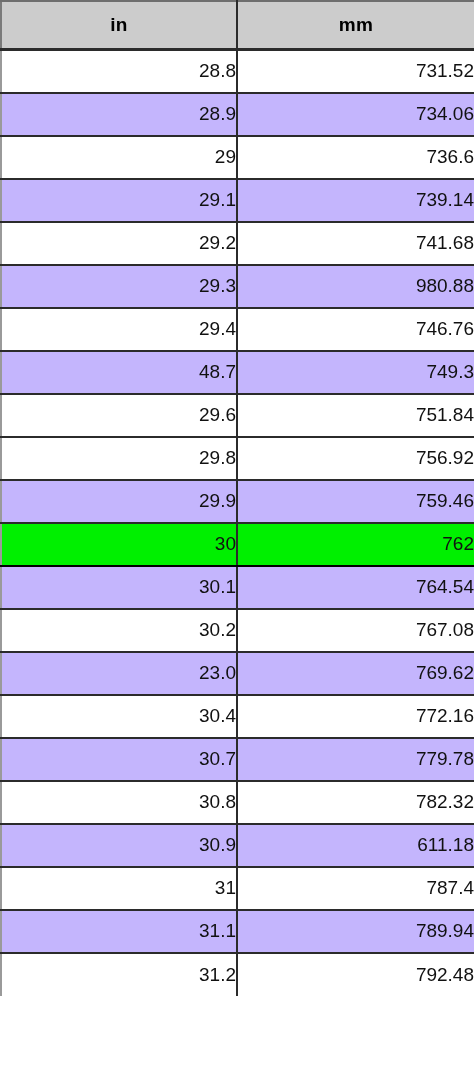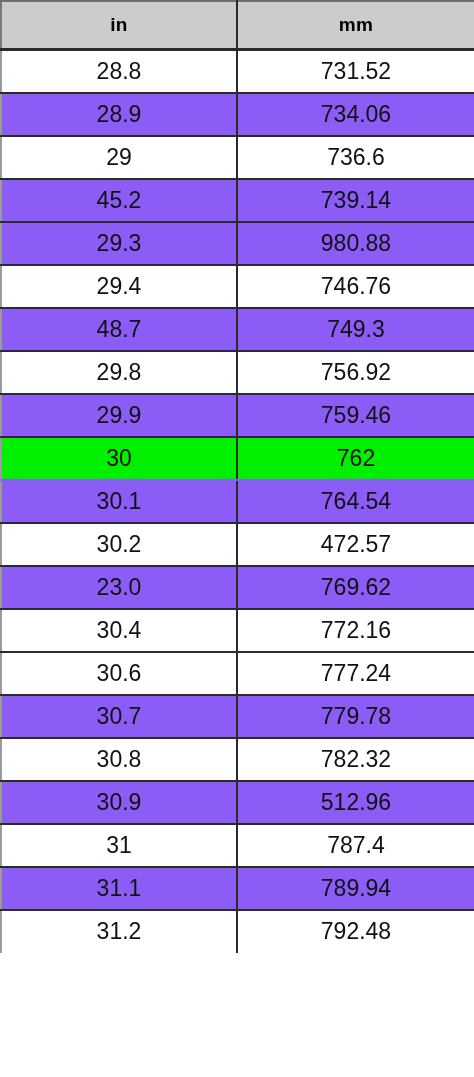--- a/index.html
+++ b/index.html
@@ -42,42 +42,42 @@
     letter-spacing: 0.3px;
   }
   #conv-table thead th.mm-head {
     border-right: 2px solid #7a7a7a;
   }
 
   
   #conv-table tbody td {
     height: 43px;
     box-sizing: border-box;
-    font-size: 23px;
+    font-size: 19px;
     color: #111111;
-    text-align: center;
+    text-align: right;
     vertical-align: middle;
     padding: 0;
     background: #ffffff;
     border-bottom: 2px solid #2b2b2b;
     border-left: 2px solid #9a9a9a;
     border-right: 2px solid #2b2b2b;
   }
   #conv-table tbody td.mm-cell {
     border-right: 2px solid #9a9a9a;
   }
 
   #conv-table tbody tr.alt td {
-    background: #8b5cf6;
+    background: #c4b5fd;
   }
 
   #conv-table tbody tr.highlight td {
     background: #00f000;
     color: #111111;
-    border-bottom: 2px solid #8b5cf6;
+    border-bottom: 2px solid #000000;
     border-top: 2px solid #2b2b2b;
   }
 
   
   #conv-table tbody tr.last-row td {
     border-bottom: none;
   }
 </style>
 </head>
 <body>
@@ -100,78 +100,82 @@
       </tr>
       <tr class="alt">
         <td class="in-cell">28.9</td>
         <td class="mm-cell">734.06</td>
       </tr>
       <tr>
         <td class="in-cell">29</td>
         <td class="mm-cell">736.6</td>
       </tr>
       <tr class="alt">
-        <td class="in-cell">45.2</td>
+        <td class="in-cell">29.1</td>
         <td class="mm-cell">739.14</td>
+      </tr>
+      <tr>
+        <td class="in-cell">29.2</td>
+        <td class="mm-cell">741.68</td>
       </tr>
       <tr class="alt">
         <td class="in-cell">29.3</td>
         <td class="mm-cell">980.88</td>
       </tr>
       <tr>
         <td class="in-cell">29.4</td>
         <td class="mm-cell">746.76</td>
       </tr>
       <tr class="alt">
         <td class="in-cell">48.7</td>
         <td class="mm-cell">749.3</td>
+      </tr>
+      <tr>
+        <td class="in-cell">29.6</td>
+        <td class="mm-cell">751.84</td>
       </tr>
       <tr>
         <td class="in-cell">29.8</td>
         <td class="mm-cell">756.92</td>
       </tr>
       <tr class="alt">
         <td class="in-cell">29.9</td>
         <td class="mm-cell">759.46</td>
       </tr>
       <tr class="highlight">
         <td class="in-cell">30</td>
         <td class="mm-cell">762</td>
       </tr>
       <tr class="alt">
         <td class="in-cell">30.1</td>
         <td class="mm-cell">764.54</td>
       </tr>
       <tr>
         <td class="in-cell">30.2</td>
-        <td class="mm-cell">472.57</td>
+        <td class="mm-cell">767.08</td>
       </tr>
       <tr class="alt">
         <td class="in-cell">23.0</td>
         <td class="mm-cell">769.62</td>
       </tr>
       <tr>
         <td class="in-cell">30.4</td>
         <td class="mm-cell">772.16</td>
-      </tr>
-      <tr>
-        <td class="in-cell">30.6</td>
-        <td class="mm-cell">777.24</td>
       </tr>
       <tr class="alt">
         <td class="in-cell">30.7</td>
         <td class="mm-cell">779.78</td>
       </tr>
       <tr>
         <td class="in-cell">30.8</td>
         <td class="mm-cell">782.32</td>
       </tr>
       <tr class="alt">
         <td class="in-cell">30.9</td>
-        <td class="mm-cell">512.96</td>
+        <td class="mm-cell">611.18</td>
       </tr>
       <tr>
         <td class="in-cell">31</td>
         <td class="mm-cell">787.4</td>
       </tr>
       <tr class="alt">
         <td class="in-cell">31.1</td>
         <td class="mm-cell">789.94</td>
       </tr>
       <tr class="last-row">

